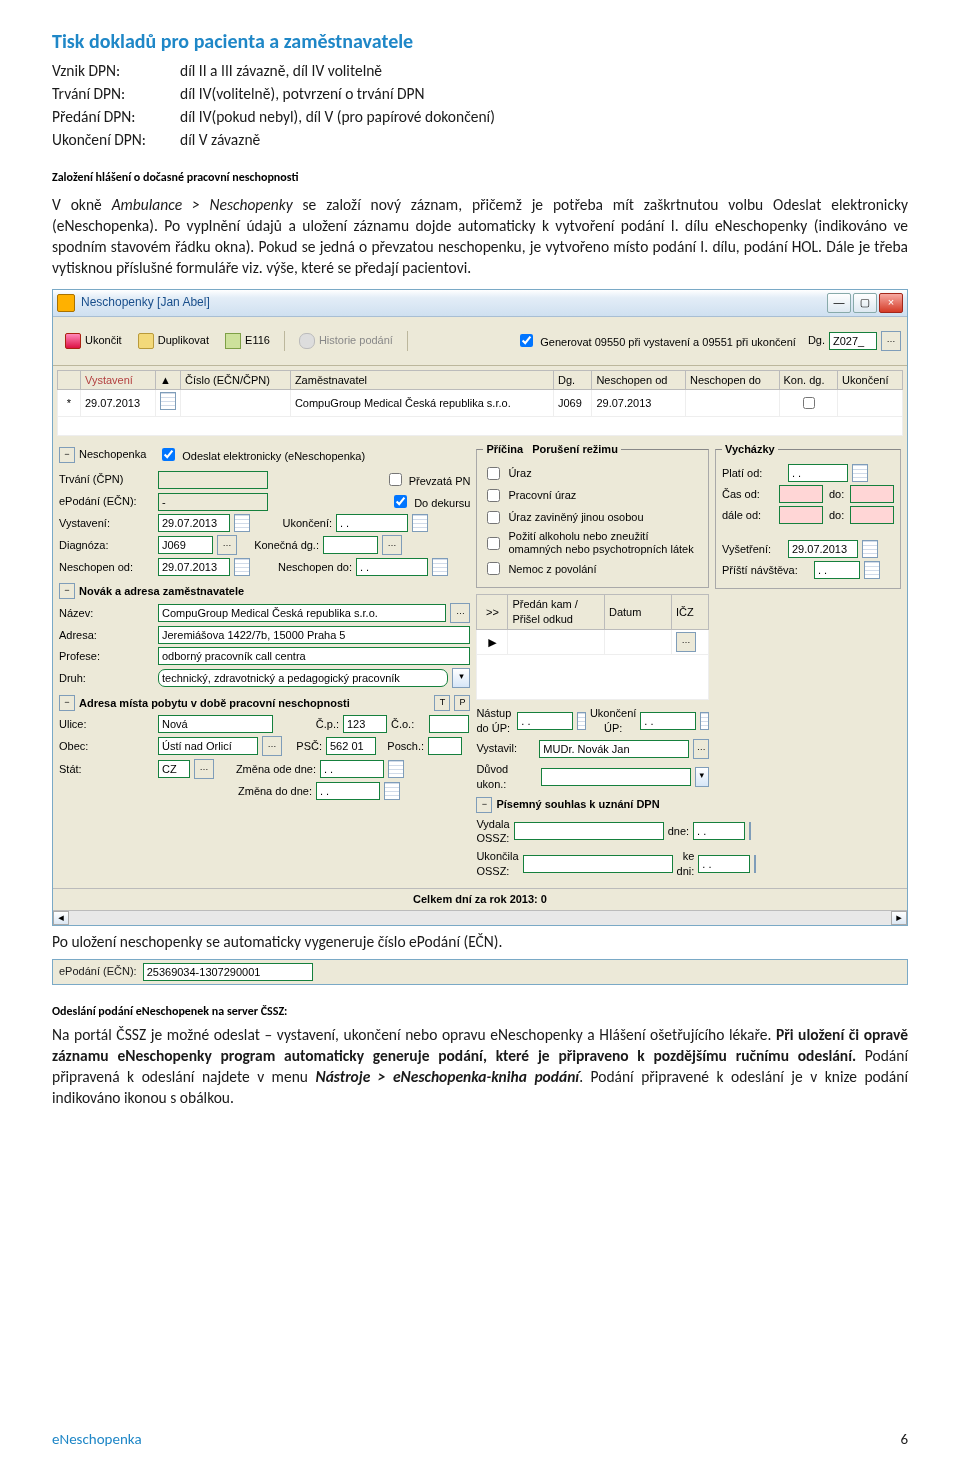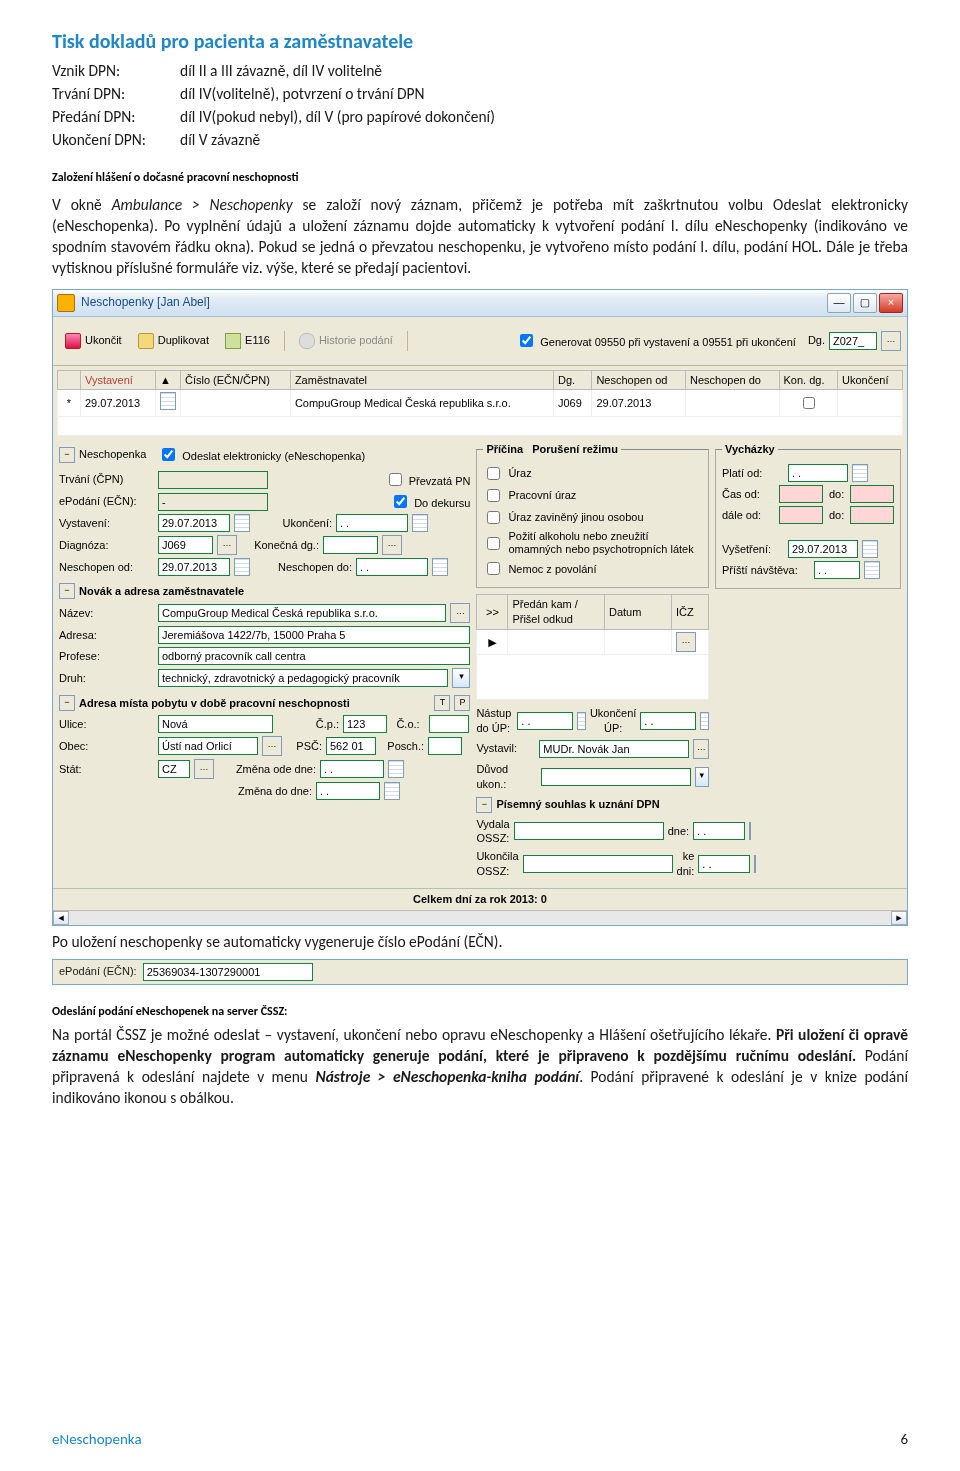--- a/index.html
+++ b/index.html
@@ -232,36 +232,36 @@
       <div class="row">
           <span class="lbl">Adresa:</span>
           <input class="txtin" style="flex: 1 1 0%;" value="Jeremiášova 1422/7b, 15000 Praha 5">
         </div>
       <div class="row">
           <span class="lbl">Profese:</span>
           <input class="txtin" style="flex: 1 1 0%;" value="odborný pracovník call centra">
         </div>
       <div class="row">
           <span class="lbl">Druh:</span>
-          <input class="txtin" style="flex: 1 1 0%;" value="technický, zdravotnický a pedagogický pracovník">
+          <input class="txtin" style="flex: 1 1 0%; border-radius: 7px;" value="technický, zdravotnický a pedagogický pracovník">
           <span class="dd">▾</span>
         </div>
 
       <div class="row" style="margin-top:6px">
           <span class="triBtn">−</span>
           <span class="bold">Adresa místa pobytu v době pracovní neschopnosti</span>
         <span class="triBtn" style="margin-left:auto">T</span>
         <span class="triBtn">P</span>
         </div>
       <div class="row">
           <span class="lbl">Ulice:</span>
           <input class="txtin" style="width: 115px;" value="Nová">
         <span class="lbl-xs" style="text-align:right">Č.p.:</span>
           <input class="txtin" style="width: 44px;" value="123">
-        <span style="width:34px;text-align:center;font-size:11px">Č.o.:</span>
+        <span style="width:34px;text-align:left;font-size:11px">Č.o.:</span>
           <input class="txtin" style="width: 40px;">
         </div>
       <div class="row">
           <span class="lbl">Obec:</span>
           <input class="txtin" style="width: 100px;" value="Ústí nad Orlicí">
           <span class="ell">…</span>
         <span style="width:36px;text-align:right;font-size:11px">PSČ:</span>
           <input class="txtin" style="width: 50px;" value="562 01">
         <span style="width:44px;text-align:right;font-size:11px">Posch.:</span>
           <input class="txtin" style="width: 34px;">

